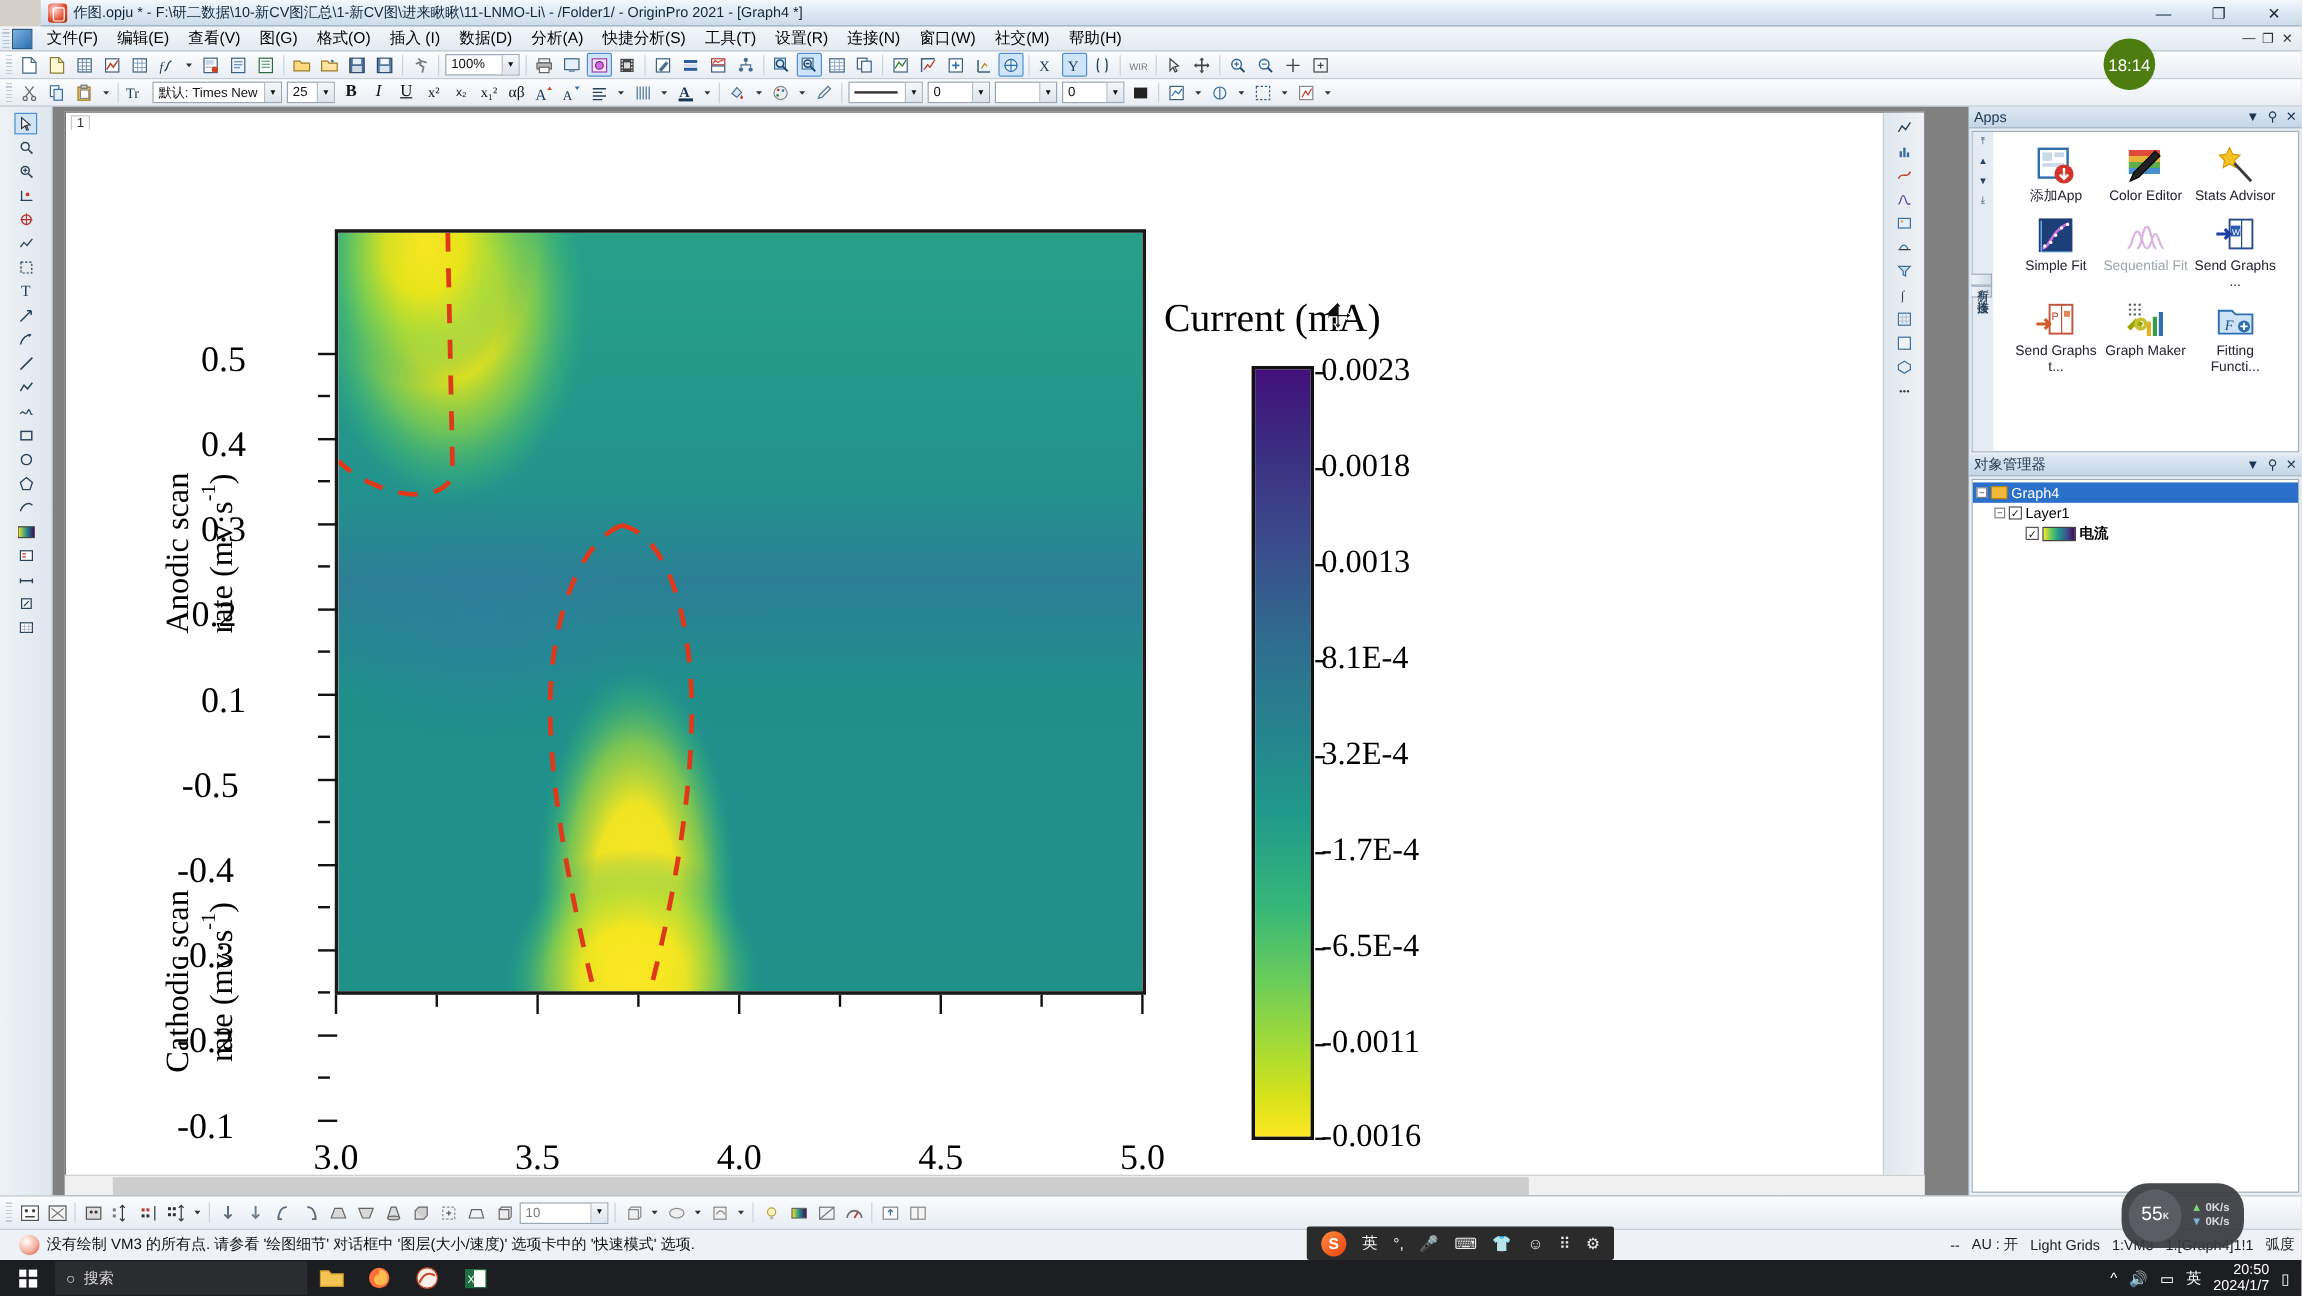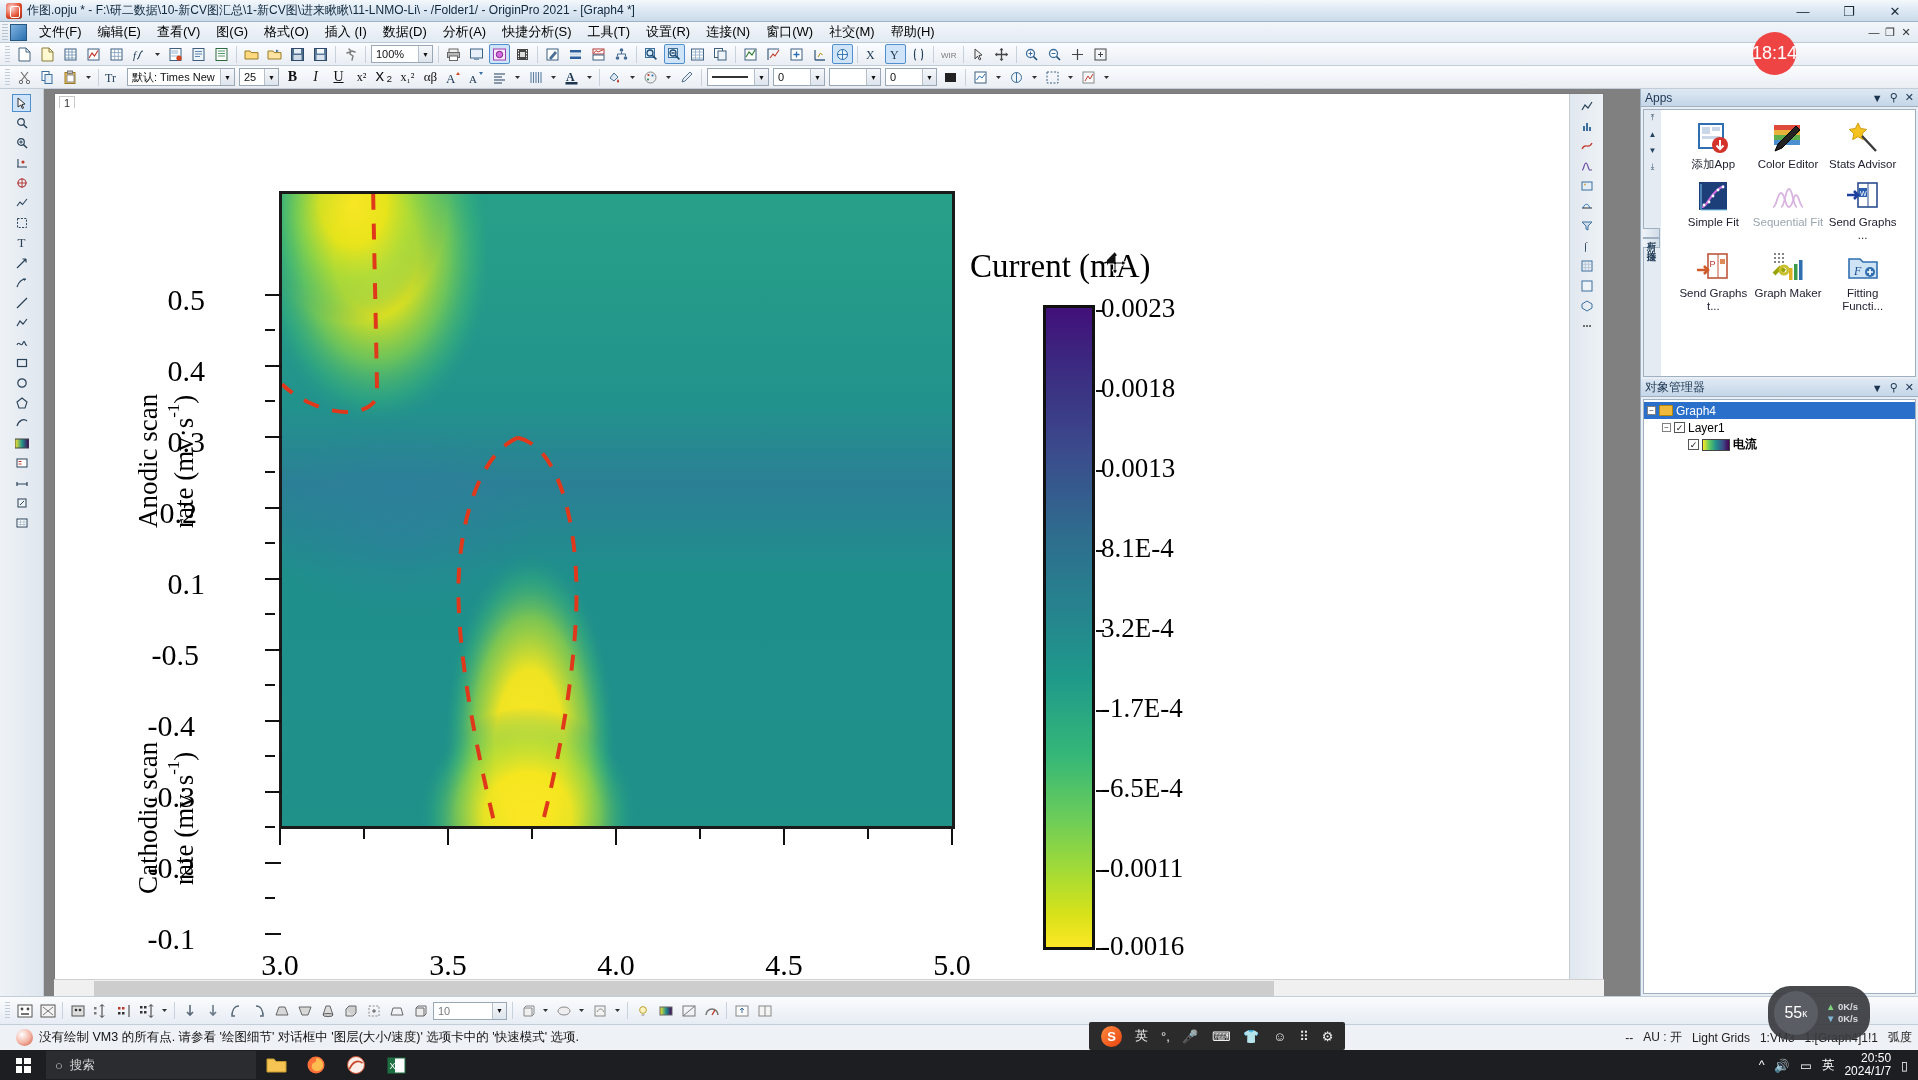--- a/index.html
+++ b/index.html
@@ -7,21 +7,21 @@
   body {
     font-family: "Liberation Sans", sans-serif;
     font-size: 12px;
     background:#d4d0c8;
     -webkit-font-smoothing: none;
   }
   
   #titlebar {
     height:22px; background: linear-gradient(to bottom,#f4f8fc,#dce8f4 50%,#cddbe9);
     border-bottom:1px solid #9cb3c8;
-    display:flex; align-items:center; position:relative;
+    display:flex; align-items:center; position:relative;margin-left:34px;
   }
   #titlebar .tb-icon{
     width:16px;height:16px;margin:0 5px 0 6px;border-radius:3px;
     background:radial-gradient(circle at 35% 32%, #ffd8d8 0%, #e04b2a 60%, #8c2110 100%);
     position:relative;flex:none;
   }
   #titlebar .tb-icon::after{content:"";position:absolute;left:4px;top:3px;width:8px;height:10px;
     border:1.5px solid #fff;border-radius:2px;}
   #titlebar .tb-text{font-size:12px;color:#10283c;white-space:nowrap;}
   #win-buttons{position:absolute;right:0;top:0;height:22px;display:flex;}
@@ -139,21 +139,21 @@
   #taskbar .clock{display:flex;flex-direction:column;align-items:flex-end;line-height:13px;font-size:12px;}
 
   
   #imebar{position:absolute;left:1089px;bottom:30px;height:28px;background:#2b2b2b;display:flex;align-items:center;
      gap:13px;padding:0 12px;color:#eee;font-size:13px;z-index:40;border-radius:2px;}
   #imebar .sg{width:21px;height:21px;border-radius:50%;background:linear-gradient(135deg,#ff8a3d,#e8430f);
      color:#fff;font-size:13px;display:flex;align-items:center;justify-content:center;font-weight:bold;}
 
   
   #clockbadge{position:absolute;right:122px;top:32px;width:43px;height:43px;border-radius:50%;
-     background:#ef4444;color:#fff;font-size:18px;display:flex;align-items:center;justify-content:center;z-index:30;}
+     background:#4d7c0f;color:#fff;font-size:14px;display:flex;align-items:center;justify-content:center;z-index:30;}
   #netwidget{position:absolute;right:48px;bottom:40px;display:flex;align-items:center;gap:8px;
      background:rgba(55,57,62,0.92);border-radius:22px;padding:5px 12px 5px 6px;z-index:35;color:#fff;}
   #netwidget .circle{width:44px;height:44px;border-radius:50%;background:#5a5d64;display:flex;align-items:center;
      justify-content:center;font-size:16px;color:#fff;}
   #netwidget .rates{font-size:9.5px;line-height:12px;color:#d9dbe0;font-weight:bold;}
 
   .redcursor{position:absolute;pointer-events:none;}
 </style>
 </head>
 <body>
@@ -510,21 +510,21 @@
     <span class="arrow">▼</span>
   </div>
   <div class="tb-combo" style="width:40px">
     <span>25</span>
     <span class="arrow">▼</span>
   </div>
   <div class="tb-btn" style="font-family:'Liberation Serif',serif;font-weight:bold;font-size:14px;color:#111">B</div>
   <div class="tb-btn" style="font-family:'Liberation Serif',serif;font-style:italic;font-size:14px;color:#111">I</div>
   <div class="tb-btn" style="font-family:'Liberation Serif',serif;text-decoration:underline;font-size:14px;color:#111">U</div>
   <div class="tb-btn" style="font-family:'Liberation Serif',serif;font-size:12px;color:#111">x²</div>
-  <div class="tb-btn" style="font-family:Liberation Mono, monospace;font-size:16px;color:#111">x₂</div>
+  <div class="tb-btn" style="font-family:Liberation Sans, sans-serif;font-size:10px;color:#111">x₂</div>
   <div class="tb-btn" style="font-family:'Liberation Serif',serif;font-size:12px;color:#111">x₁²</div>
   <div class="tb-btn" style="font-family:'Liberation Serif',serif;font-size:13px;color:#111">αβ</div>
   <div class="tb-btn">
     <svg width="15" height="15" viewBox="0 0 15 15">
         <text x="0" y="13" font-size="13" font-family="serif" fill="#1b3550">A</text>
         <path d="M10 5l2-3 2 3z" fill="#d14b28"></path>
       </svg>
     </div>
   <div class="tb-btn">
     <svg width="15" height="15" viewBox="0 0 15 15">

